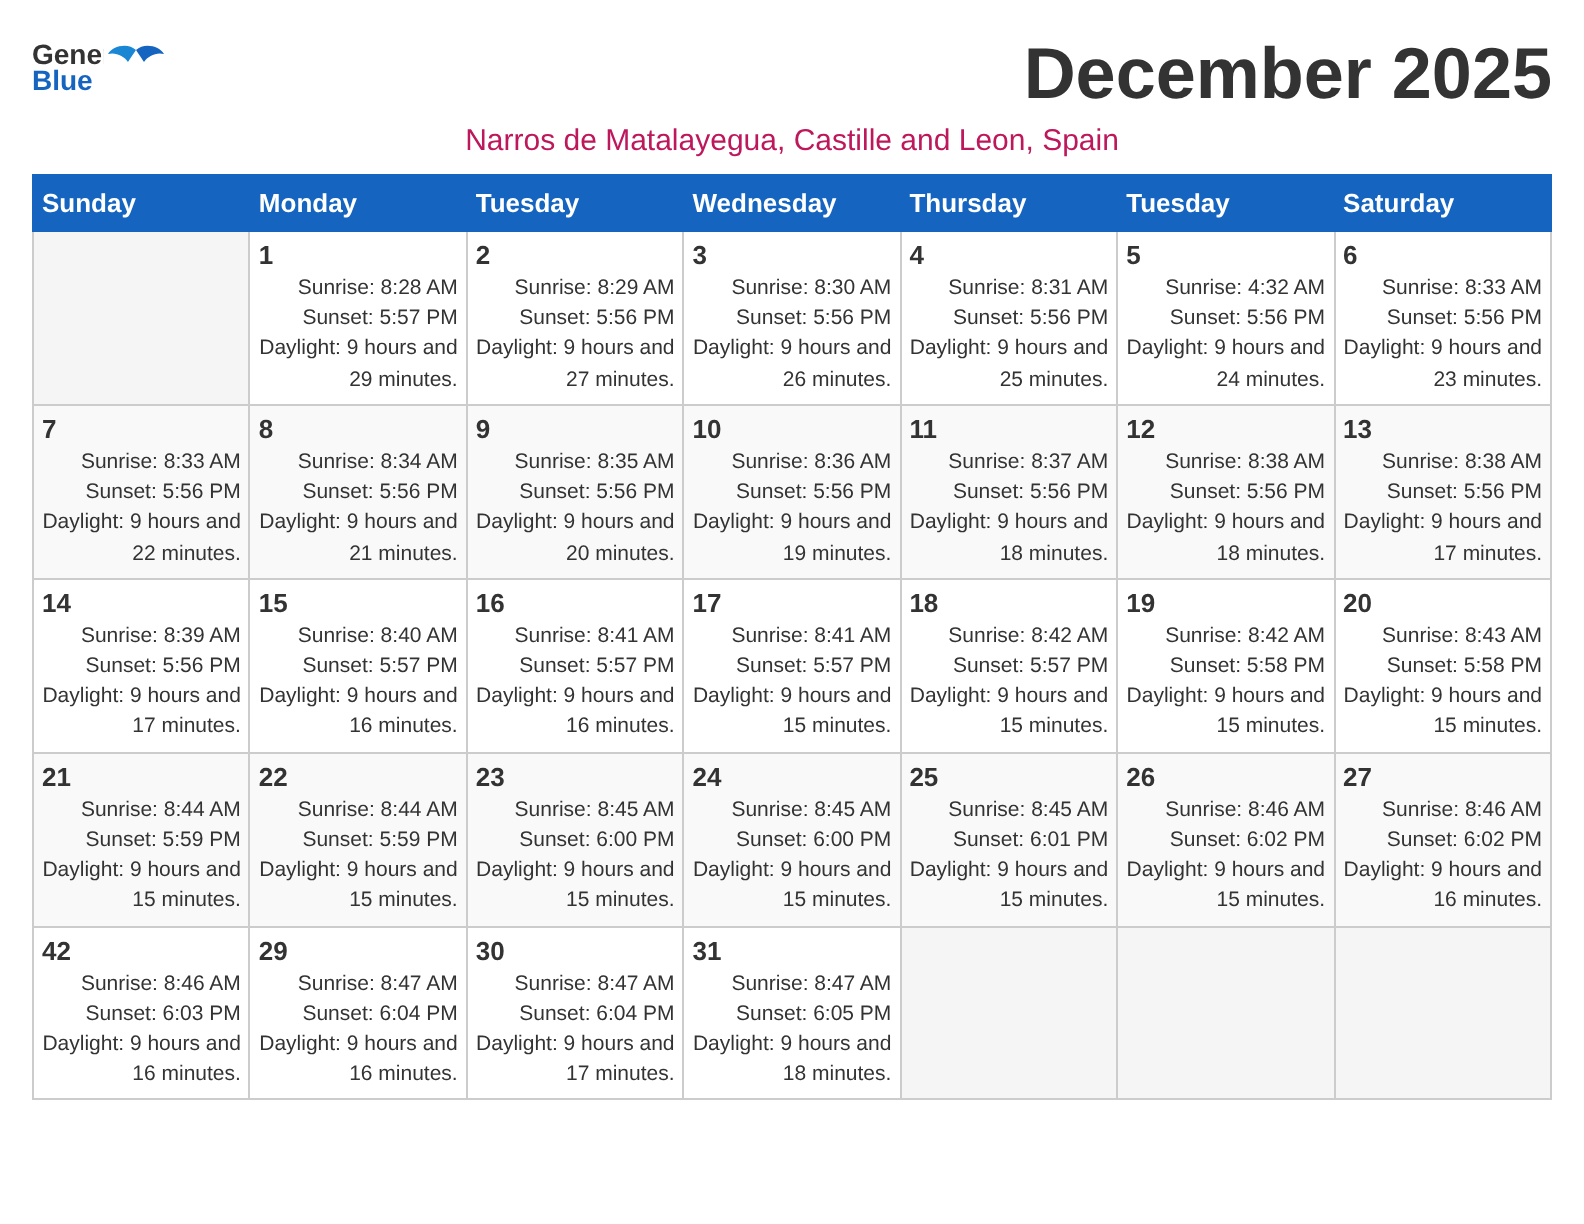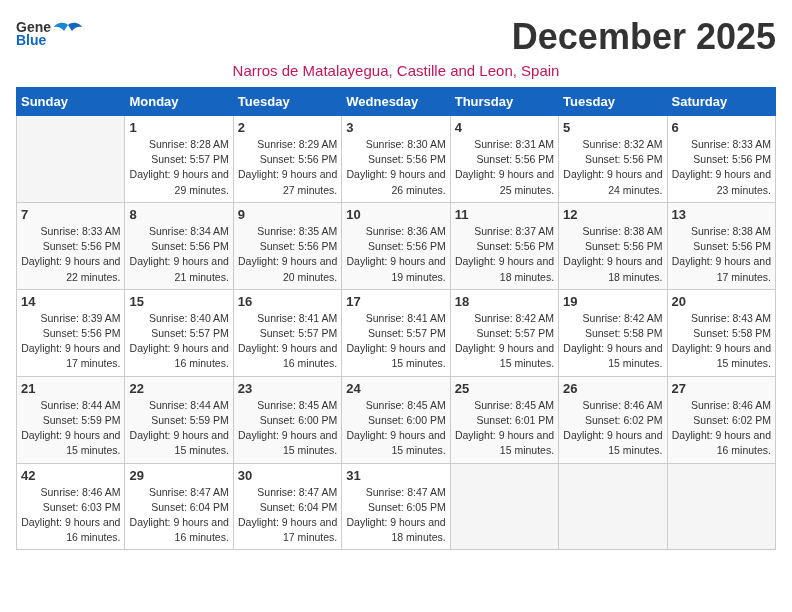--- a/index.html
+++ b/index.html
@@ -142,21 +142,21 @@
           <span class="day-number">4</span>
           <div class="day-info">
             <div>Sunrise: 8:31 AM</div>
             <div>Sunset: 5:56 PM</div>
             <div>Daylight: 9 hours and 25 minutes.</div>
           </div>
         </td>
         <td>
           <span class="day-number">5</span>
           <div class="day-info">
-            <div>Sunrise: 8:32 AM</div>
+            <div>Sunrise: 4:32 AM</div>
             <div>Sunset: 5:56 PM</div>
             <div>Daylight: 9 hours and 24 minutes.</div>
           </div>
         </td>
         <td>
           <span class="day-number">6</span>
           <div class="day-info">
             <div>Sunrise: 8:33 AM</div>
             <div>Sunset: 5:56 PM</div>
             <div>Daylight: 9 hours and 23 minutes.</div>

